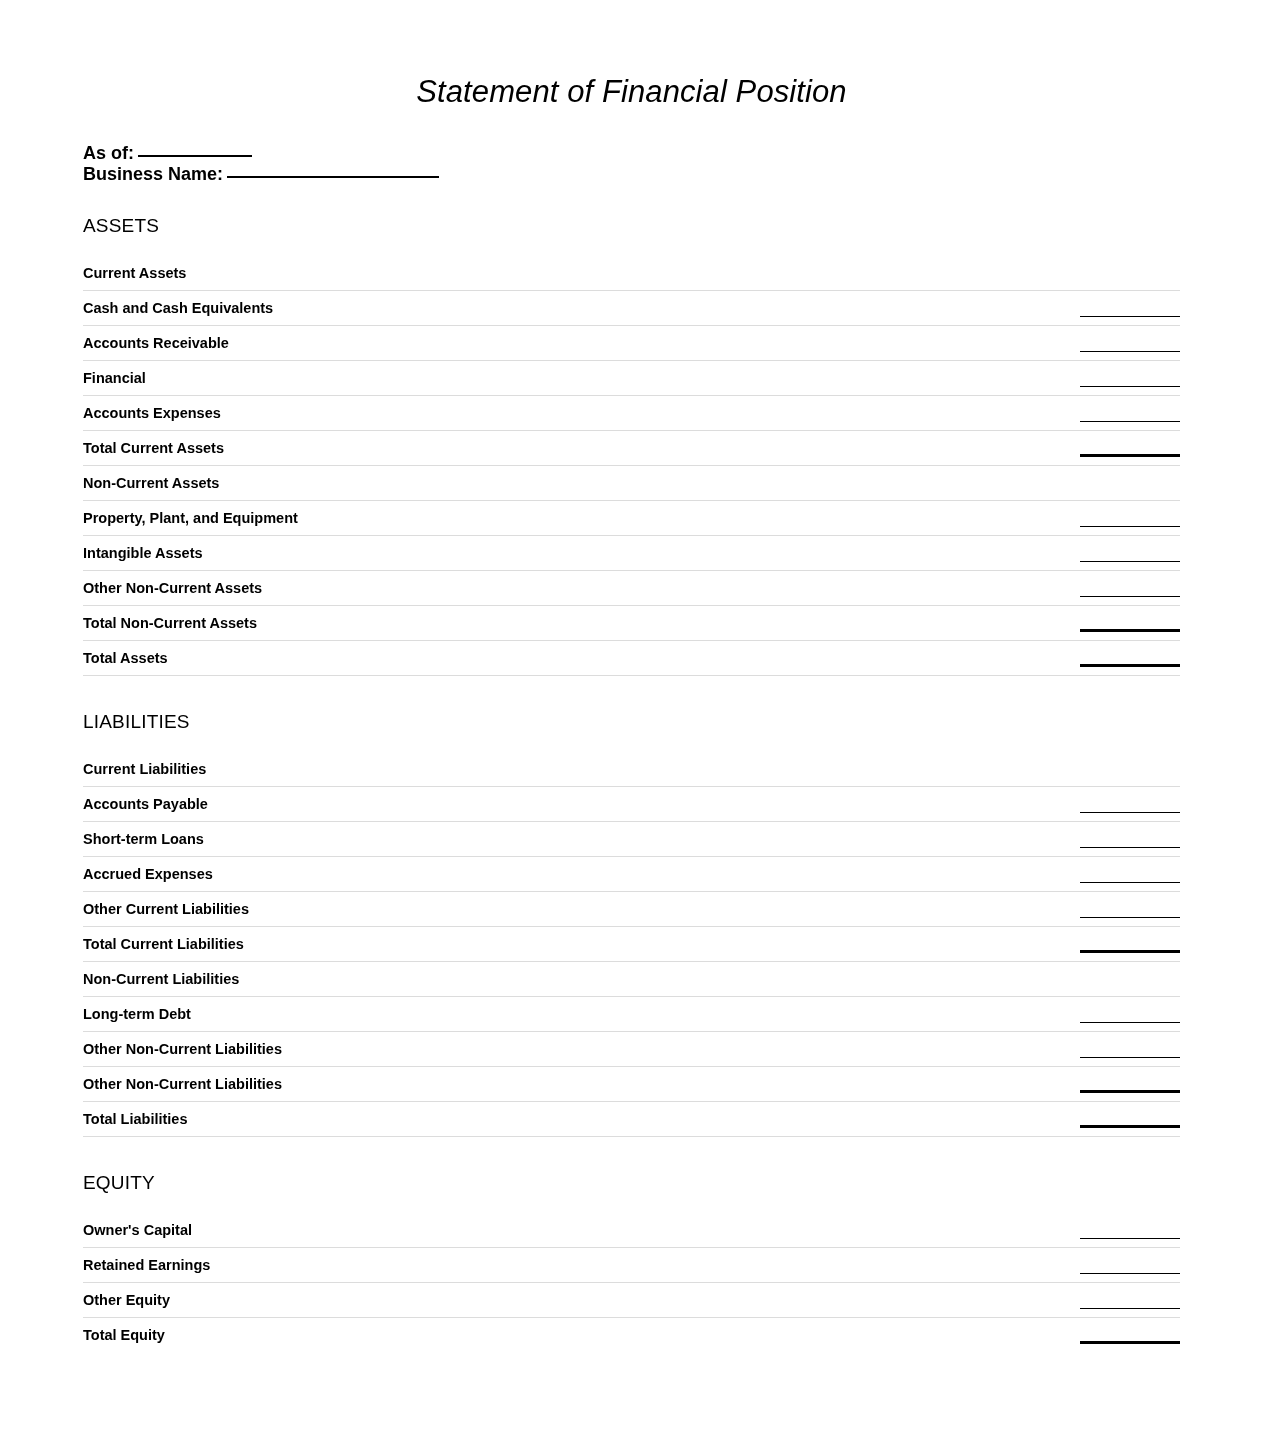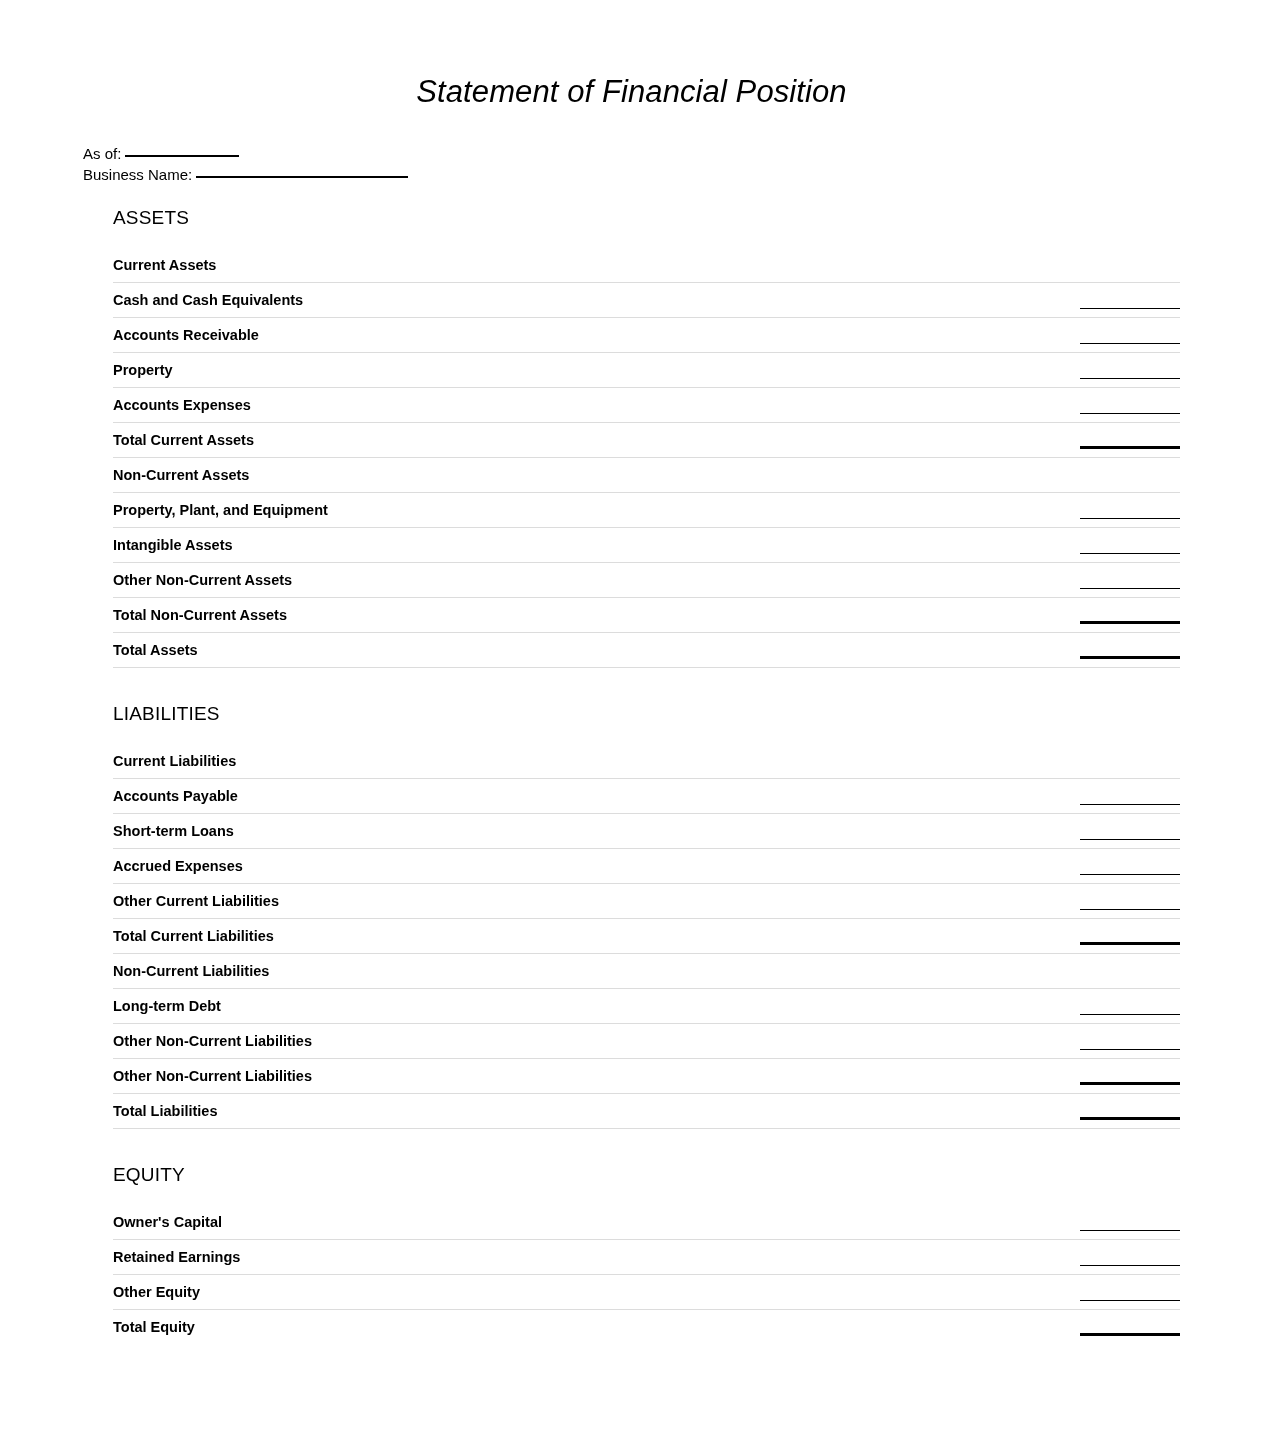--- a/index.html
+++ b/index.html
@@ -32,43 +32,43 @@
     letter-spacing: 0.1px;
     font-style: italic;
   }
 
   
   .meta-block {
     margin-top: 34px;
     padding-left: 83px;
   }
   .meta-row {
-    font-size: 15px;
-    font-weight: normal;
+    font-size: 18px;
+    font-weight: bold;
     line-height: 21px;
     white-space: nowrap;
   }
   .meta-label {
     display: inline;
   }
   .meta-blank {
     display: inline-block;
     border-bottom: 2px solid #000;
     vertical-align: 2px;
     margin-left: 4px;
     height: 12px;
   }
   .meta-blank.short { width: 114px; }
   .meta-blank.long  { width: 212px; }
 
   
   .statement {
-    padding-left: 113px;
+    padding-left: 83px;
     padding-right: 83px;
-    margin-top: 20px;
+    margin-top: 28px;
   }
 
   .section { margin-bottom: 0; }
   .section + .section { margin-top: 33px; }
 
   .section-title {
     font-size: 19px;
     font-weight: 400;
     line-height: 26px;
     padding-bottom: 17px;
@@ -142,21 +142,21 @@
           </div>
           <div class="row item">
             <div class="row-label">Cash and Cash Equivalents</div>
             <div class="amount"></div>
           </div>
           <div class="row item">
             <div class="row-label">Accounts Receivable</div>
             <div class="amount"></div>
           </div>
           <div class="row item">
-            <div class="row-label">Property</div>
+            <div class="row-label">Financial</div>
             <div class="amount"></div>
           </div>
           <div class="row item">
             <div class="row-label">Accounts Expenses</div>
             <div class="amount"></div>
           </div>
           <div class="row total">
             <div class="row-label">Total Current Assets</div>
             <div class="amount"></div>
           </div>

